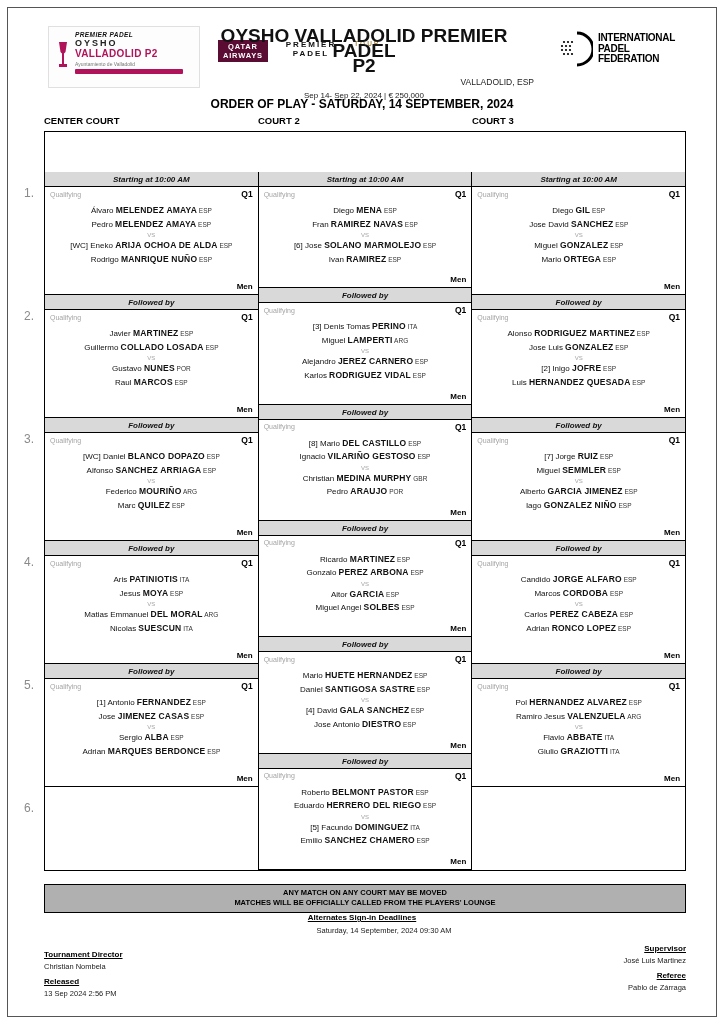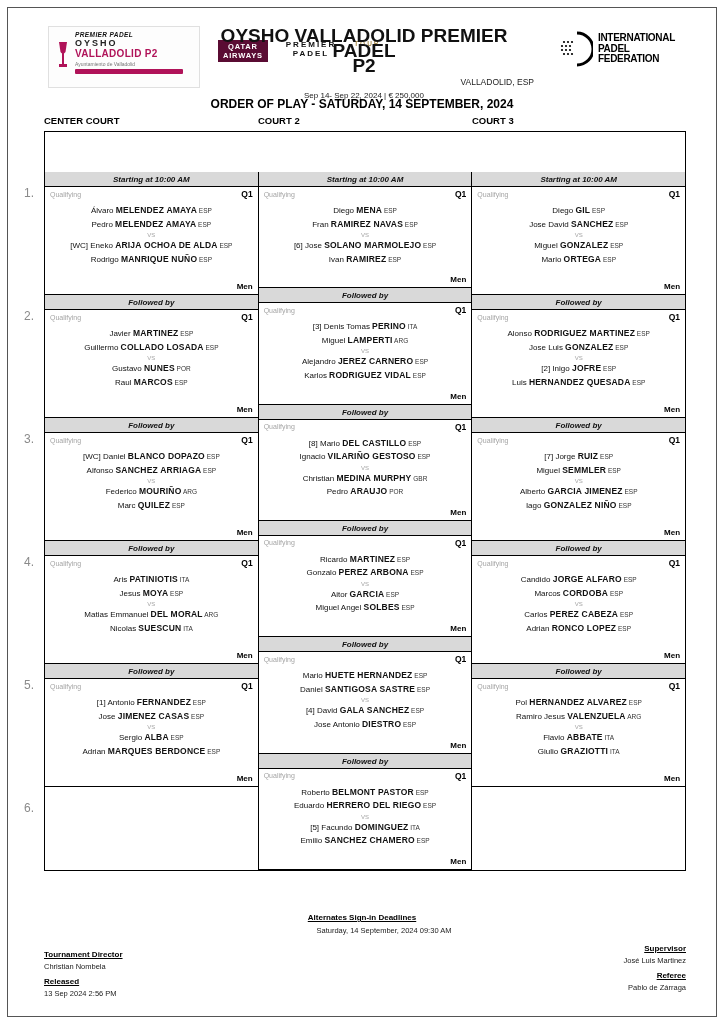--- a/index.html
+++ b/index.html
@@ -428,20 +428,24 @@
               <div class="pline"><span class="first">Flavio </span><span class="last">ABBATE</span><span class="nat"> ITA</span></div>
               <div class="pline"><span class="first">Giulio </span><span class="last">GRAZIOTTI</span><span class="nat"> ITA</span></div>
             </div>
             <div class="mfoot">Men</div>
           </div>
         </div>
         <div class="filler"></div>
       </div>
     </div>
 
+  <div class="notice">
+    <div>ANY MATCH ON ANY COURT MAY BE MOVED</div>
+    <div>MATCHES WILL BE OFFICIALLY CALLED FROM THE PLAYERS' LOUNGE</div>
+  </div>
   <div class="dl-title">Alternates Sign-in Deadlines</div>
   <div class="dl-time">Saturday, 14 September, 2024 09:30 AM</div>
 
   <div class="officials-left">
     <div class="off-label">Tournament Director</div>
     <div class="off-val">Christian Nombela</div>
     <div class="off-label">Released</div>
     <div class="off-val">13 Sep 2024 2:56 PM</div>
   </div>
   <div class="officials-right">

